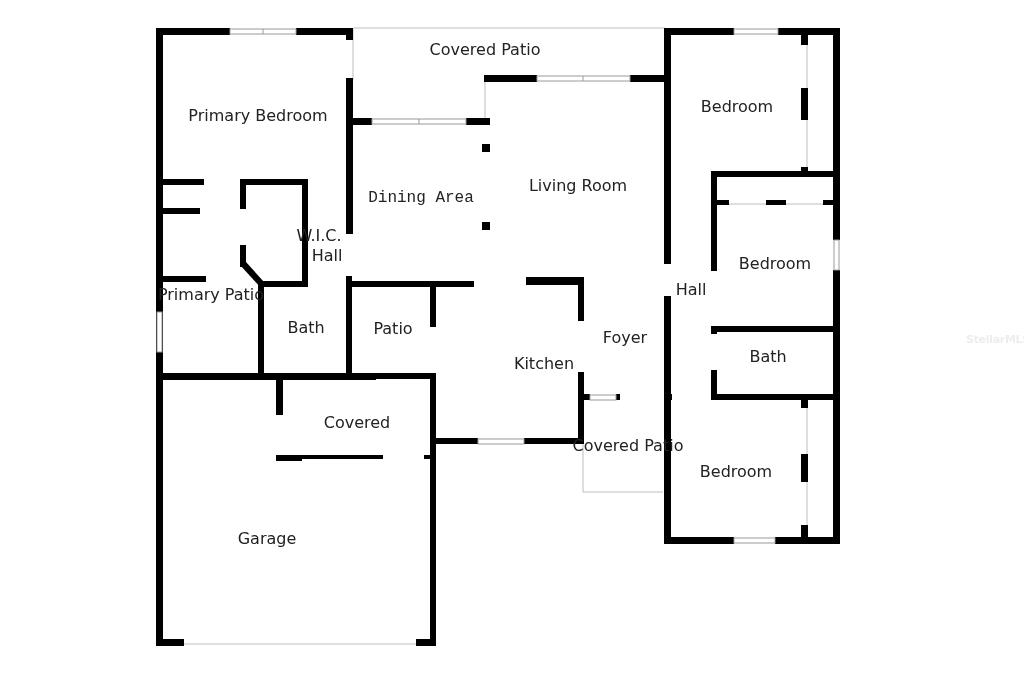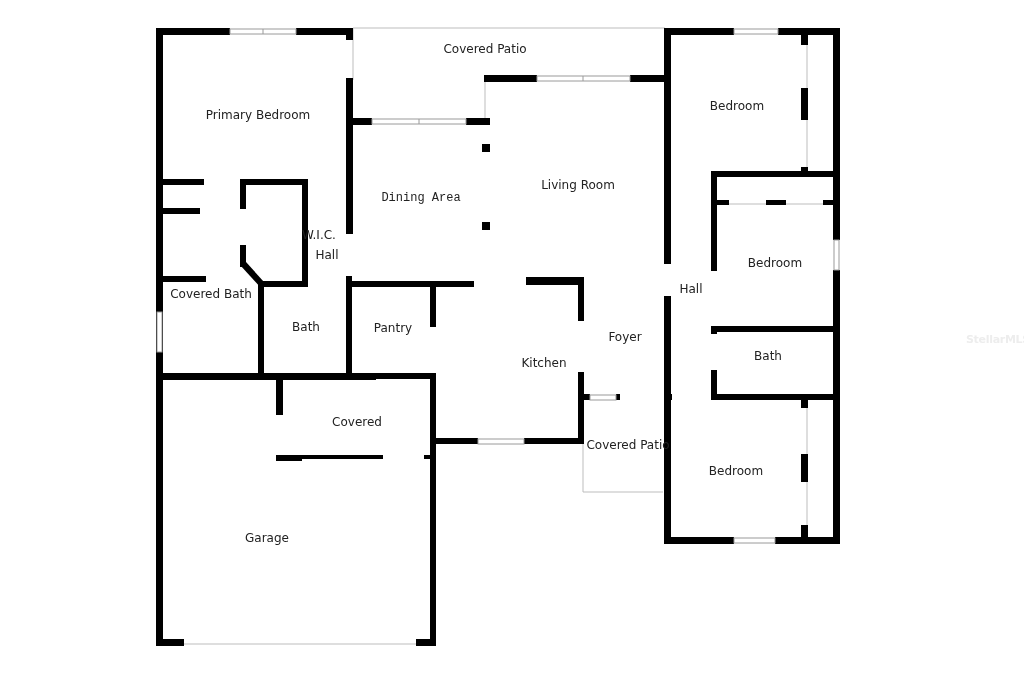--- a/index.html
+++ b/index.html
@@ -1,21 +1,21 @@
 <!DOCTYPE html>
 <html><head>
 <meta charset="utf-8">
 <style>
   html, body { margin:0; padding:0; background:#ffffff; }
   body { width:1024px; height:682px; position:relative; overflow:hidden; font-family:"DejaVu Sans", sans-serif; }
   svg#plan { position:absolute; left:0; top:0; }
   .wall { fill:#000; }
   .thin { stroke:#bdbdbd; stroke-width:1; fill:none; }
   .win { fill:#fff; stroke:#9a9a9a; stroke-width:1; }
-  .label { position:absolute; font-size:12px; color:#222; white-space:nowrap; transform:translate(-50%,-50%); }
+  .label { position:absolute; font-size:16px; color:#222; white-space:nowrap; transform:translate(-50%,-50%); }
   .watermark { position:absolute; left:966px; top:333px; font-size:11px; font-weight:bold; color:#ededed; letter-spacing:-0.3px; }
 </style>
 </head>
 <body>
 
 <svg id="plan" width="1024" height="682" viewBox="0 0 1024 682">
 
   <g>
     <line class="thin" x1="353" y1="28" x2="665" y2="28"></line>
     <line class="thin" x1="353" y1="28" x2="353" y2="80"></line>
@@ -132,23 +132,23 @@
 <div>
   <div class="label" style="left:485px;top:49px;">Covered Patio</div>
   <div class="label" style="left:258px;top:115px;">Primary Bedroom</div>
   <div class="label" style="left:737px;top:106px;">Bedroom</div>
   <div class="label" style="left:578px;top:185px;">Living Room</div>
   <div class="label" style="left:421px;top:198px;font-family:Liberation Mono, monospace;">Dining Area</div>
   <div class="label" style="left:275px;top:235px;margin-left:44px;">W.I.C.</div>
   <div class="label" style="left:327px;top:255px;">Hall</div>
   <div class="label" style="left:775px;top:263px;">Bedroom</div>
   <div class="label" style="left:691px;top:289px;">Hall</div>
-  <div class="label" style="left:211px;top:294px;">Covered Bath</div>
+  <div class="label" style="left:211px;top:294px;">Primary Patio</div>
   <div class="label" style="left:306px;top:327px;">Bath</div>
-  <div class="label" style="left:393px;top:328px;">Pantry</div>
+  <div class="label" style="left:393px;top:328px;">Patio</div>
   <div class="label" style="left:625px;top:337px;">Foyer</div>
   <div class="label" style="left:768px;top:356px;">Bath</div>
   <div class="label" style="left:508px;top:363px;margin-left:36px;">Kitchen</div>
   <div class="label" style="left:357px;top:422px;">Covered</div>
   <div class="label" style="left:628px;top:445px;">Covered Patio</div>
   <div class="label" style="left:736px;top:471px;">Bedroom</div>
   <div class="label" style="left:267px;top:538px;">Garage</div>
 </div>
 
 <div class="watermark">StellarMLS</div>

